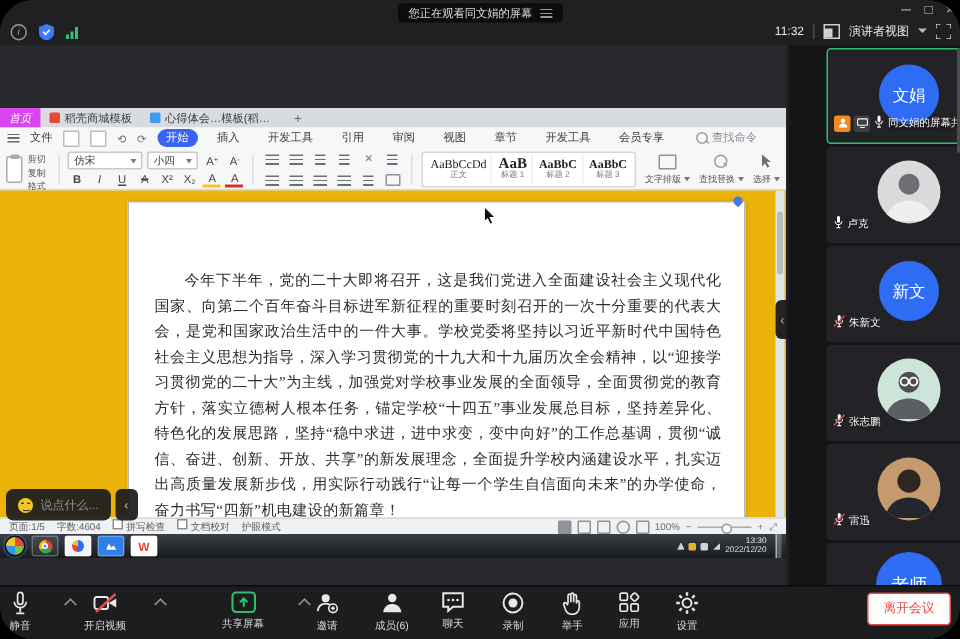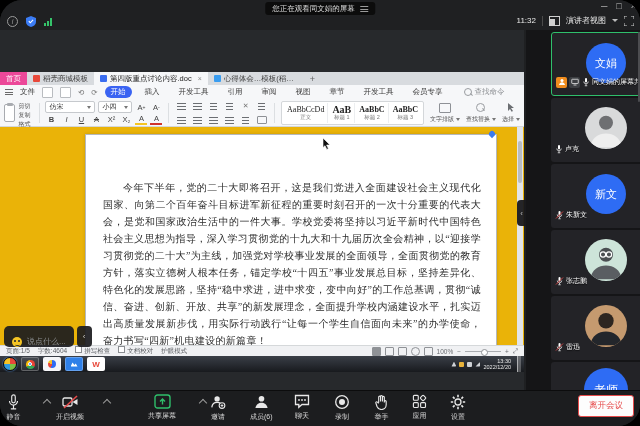--- a/index.html
+++ b/index.html
@@ -22,21 +22,21 @@
   .vsep{width:1px;height:10px;background:#4a4a4a;}
   .gridico{width:9px;height:8px;border:1px solid #d0d0d0;position:relative;}
   .gridico::after{content:"";position:absolute;left:0;top:2px;width:5px;height:6px;background:#d0d0d0;}
   .caret-d{width:0;height:0;border-left:3px solid transparent;border-right:3px solid transparent;border-top:3px solid #bbb;}
   
   .stage{position:absolute;left:0;top:30px;width:524px;height:360px;background:#27292c;z-index:10;}
   
   .wps{position:absolute;left:0;top:42px;width:524px;height:300px;background:#f6f7f9;font-size:8px;color:#333;}
   .tabbar{position:absolute;left:0;top:0;width:524px;height:13px;background:#d8dbdf;display:flex;align-items:stretch;}
   .wtab{display:flex;align-items:center;gap:3px;padding:0 6px;font-size:7.5px;color:#3c3c3c;white-space:nowrap;}
-  .wtab.home{background:#ec4899;color:#fff;}
+  .wtab.home{background:#d946ef;color:#fff;font-style:italic;}
   .wtab.active{background:#f6f7f9;color:#222;}
   .wtab .sq{width:7px;height:7px;border-radius:1px;flex:none;}
   .closex{color:#8a8a8a;font-size:7px;margin-left:3px;}
   .plus{display:flex;align-items:center;padding:0 6px;color:#666;font-size:9px;}
   .menubar{position:absolute;left:0;top:13px;width:524px;height:14px;background:#f6f7f9;display:flex;align-items:center;gap:7px;padding:0 5px;box-sizing:border-box;font-size:7.5px;color:#3a3a3a;white-space:nowrap;}
   .menupill{padding:1px 6px;border-radius:7px;}
   .menupill.on{background:#3a63f2;color:#fff;}
   .mico{width:9px;height:9px;border:1px solid #b9bcc0;border-radius:1px;background:#fff;}
   .msearch{display:flex;align-items:center;gap:3px;color:#8b8e92;margin-left:8px;}
   .lens{width:6px;height:6px;border:1px solid #9a9da1;border-radius:50%;position:relative;}
@@ -88,21 +88,21 @@
   .orb{width:12px;height:12px;border-radius:50%;background:conic-gradient(#e8483a 0 25%,#7cc143 25% 50%,#2f9ae0 50% 75%,#f7c325 75% 100%);border:1px solid #0c0d0f;box-shadow:0 0 2px #5fa8ff;}
   .ttile{width:16px;height:12px;border-radius:2px;display:flex;align-items:center;justify-content:center;border:1px solid rgba(255,255,255,.25);}
   .chromeball{width:9px;height:9px;border-radius:50%;background:conic-gradient(#ea4335 0 33%,#34a853 33% 66%,#fbbc05 66% 100%);position:relative;}
   .chromeball::after{content:"";position:absolute;left:2.5px;top:2.5px;width:4px;height:4px;border-radius:50%;background:#4285f4;border:1px solid #fff;box-sizing:border-box;}
   .tray{margin-left:auto;display:flex;align-items:center;gap:3px;}
   .trayico{width:5px;height:5px;background:#cfd2d6;border-radius:1px;}
   .clock{color:#eaeaea;font-size:5.5px;line-height:6px;text-align:right;}
   .sliver{width:3px;height:16px;background:rgba(255,255,255,.25);border-left:1px solid rgba(255,255,255,.5);margin-left:3px;}
   
   .chatpill{position:absolute;left:4px;top:296px;display:flex;gap:3px;z-index:30;}
-  .cp-main{height:21px;background:rgba(28,28,31,.93);border-radius:5px;display:flex;align-items:flex-end;gap:5px;padding:0 8px;}
+  .cp-main{height:21px;background:rgba(28,28,31,.93);border-radius:5px;display:flex;align-items:center;gap:5px;padding:0 8px;}
   .smiley{width:10px;height:10px;border-radius:50%;background:#f5c524;position:relative;}
   .smiley::before{content:"";position:absolute;left:2px;top:3px;width:1.5px;height:1.5px;background:#333;border-radius:50%;box-shadow:4px 0 0 #333;}
   .smiley::after{content:"";position:absolute;left:2.5px;top:6px;width:5px;height:2px;border-bottom:1px solid #333;border-radius:50%;}
   .cp-ph{color:#8e9194;font-size:8px;}
   .cp-col{width:15px;height:21px;background:rgba(28,28,31,.93);border-radius:4px;color:#c9c9c9;font-size:8px;display:flex;align-items:center;justify-content:center;}
   
   .sidebar{position:absolute;left:526px;top:30px;width:114px;height:360px;background:#151517;overflow:hidden;z-index:15;}
   .tile{position:absolute;left:1px;width:110px;height:64px;background:#232327;border-radius:3px;box-sizing:border-box;margin-left:24px;}
   .tile.sharing{border:1px solid #2fbf6b;}
   .avatar{position:absolute;left:50%;transform:translateX(-50%);border-radius:50%;display:flex;align-items:center;justify-content:center;overflow:hidden;}
@@ -164,25 +164,20 @@
 
     <div class="wps">
 
       <div class="tabbar">
         <div class="wtab home">
             <span>首页</span>
           </div>
         <div class="wtab">
           <span class="sq" style="background:#e8483a"></span>
           <span>稻壳商城模板</span>
-        </div>
-        <div class="wtab active">
-          <span class="sq" style="background:#3a6df0"></span>
-          <span>第四版重点讨论内容.doc</span>
-          <span class="closex">×</span>
         </div>
         <div class="wtab">
           <span class="sq" style="background:#3a9df0"></span>
           <span style="max-width:74px;overflow:hidden;text-overflow:ellipsis">心得体会…模板(稻壳网)</span>
         </div>
         <div class="plus">+</div>
       </div>
 
       <div class="menubar">
         <span class="hamb" style="background:repeating-linear-gradient(#6a6a6a 0 1px,transparent 1px 2.5px)"></span>

